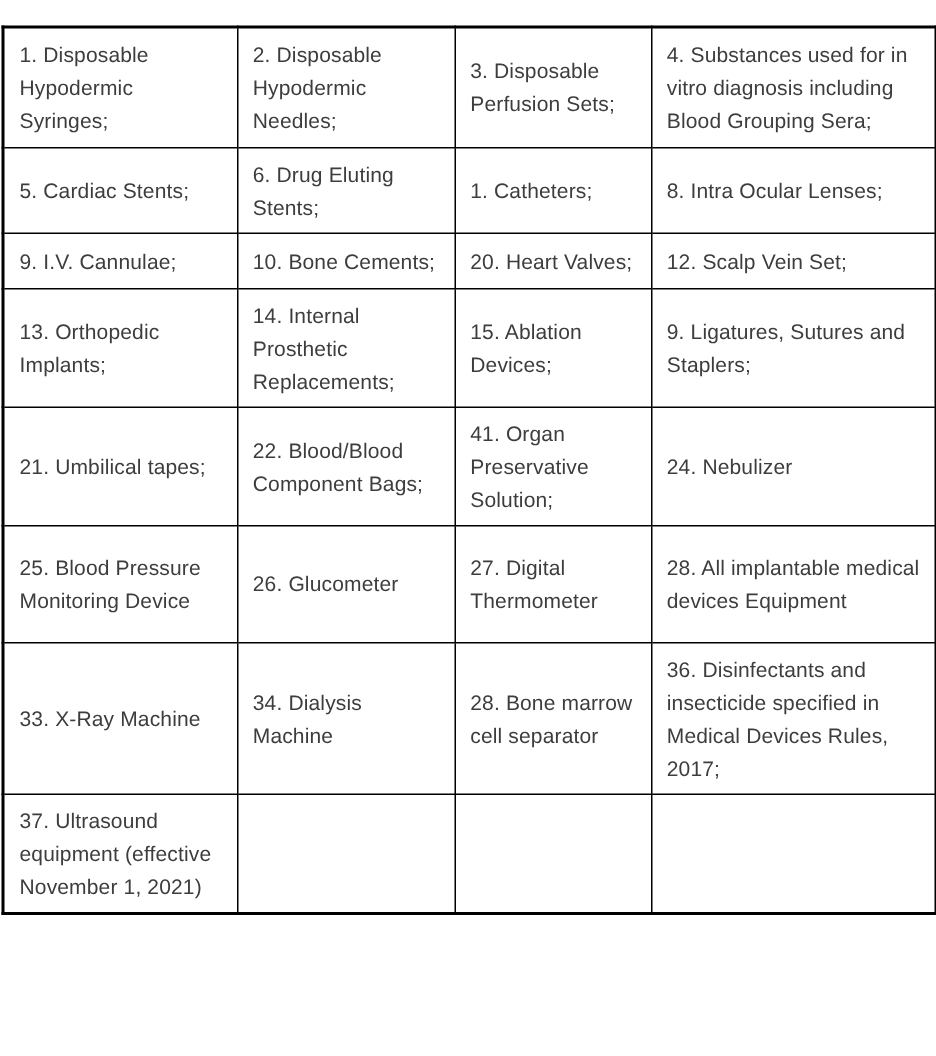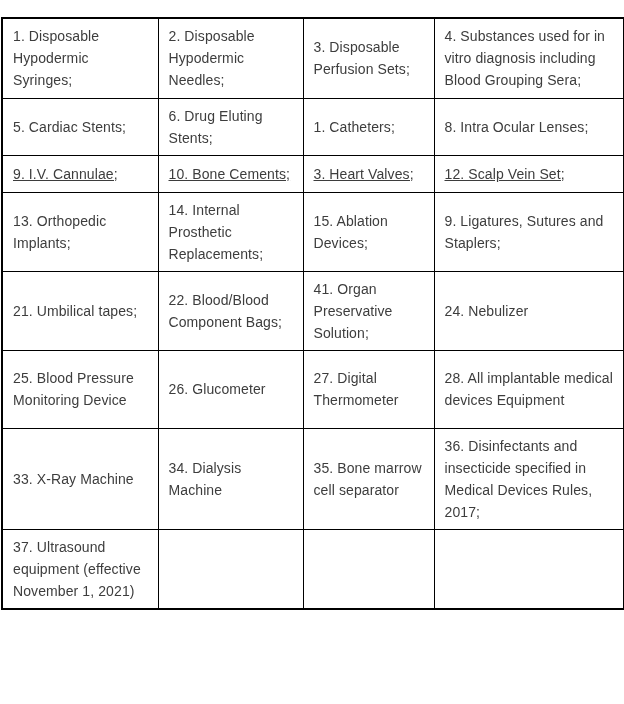--- a/index.html
+++ b/index.html
@@ -21,21 +21,21 @@
     padding: 6px 10px;
     font-size: 14px;
     line-height: 22px;
     color: #3d3d3d;
     vertical-align: middle;
     overflow: hidden;
     letter-spacing: 0.1px;
   }
   tr:nth-child(1)  td { height: 80px; }
   tr:nth-child(2)  td { height: 56px; }
-  tr:nth-child(3)  td { height: 37px; text-decoration: underline; }
+  tr:nth-child(3)  td { height: 37px; }
   tr:nth-child(4)  td { height: 74px; }
   tr:nth-child(5)  td { height: 56px; }
   tr:nth-child(6)  td { height: 78px; }
   tr:nth-child(7)  td { height: 77px; }
   tr:nth-child(8)  td { height: 56px; }
   tr:nth-child(9)  td { height: 101px; }
   tr:nth-child(10) td { height: 80px; }
 </style>
 </head>
 <body>
@@ -57,21 +57,21 @@
       </tr>
       <tr>
         <td>5. Cardiac Stents;</td>
         <td>6. Drug Eluting Stents;</td>
         <td>1. Catheters;</td>
         <td>8. Intra Ocular Lenses;</td>
       </tr>
       <tr>
         <td>9. I.V. Cannulae;</td>
         <td>10. Bone Cements;</td>
-        <td>3. Heart Valves;</td>
+        <td>20. Heart Valves;</td>
         <td>12. Scalp Vein Set;</td>
       </tr>
       <tr>
         <td>13. Orthopedic Implants;</td>
         <td>14. Internal Prosthetic Replacements;</td>
         <td>15. Ablation Devices;</td>
         <td>9. Ligatures, Sutures and Staplers;</td>
       </tr>
       <tr>
         <td>21. Umbilical tapes;</td>
@@ -81,21 +81,21 @@
       </tr>
       <tr>
         <td>25. Blood Pressure Monitoring Device</td>
         <td>26. Glucometer</td>
         <td>27. Digital Thermometer</td>
         <td>28. All implantable medical devices Equipment</td>
       </tr>
       <tr>
         <td>33. X-Ray Machine</td>
         <td>34. Dialysis Machine</td>
-        <td>35. Bone marrow cell separator</td>
+        <td>28. Bone marrow cell separator</td>
         <td>36. Disinfectants and insecticide specified in Medical Devices Rules, 2017;</td>
       </tr>
       <tr>
         <td>37. Ultrasound equipment (effective November 1, 2021)</td>
         <td></td>
         <td></td>
         <td></td>
       </tr>
     </tbody>
   </table>

